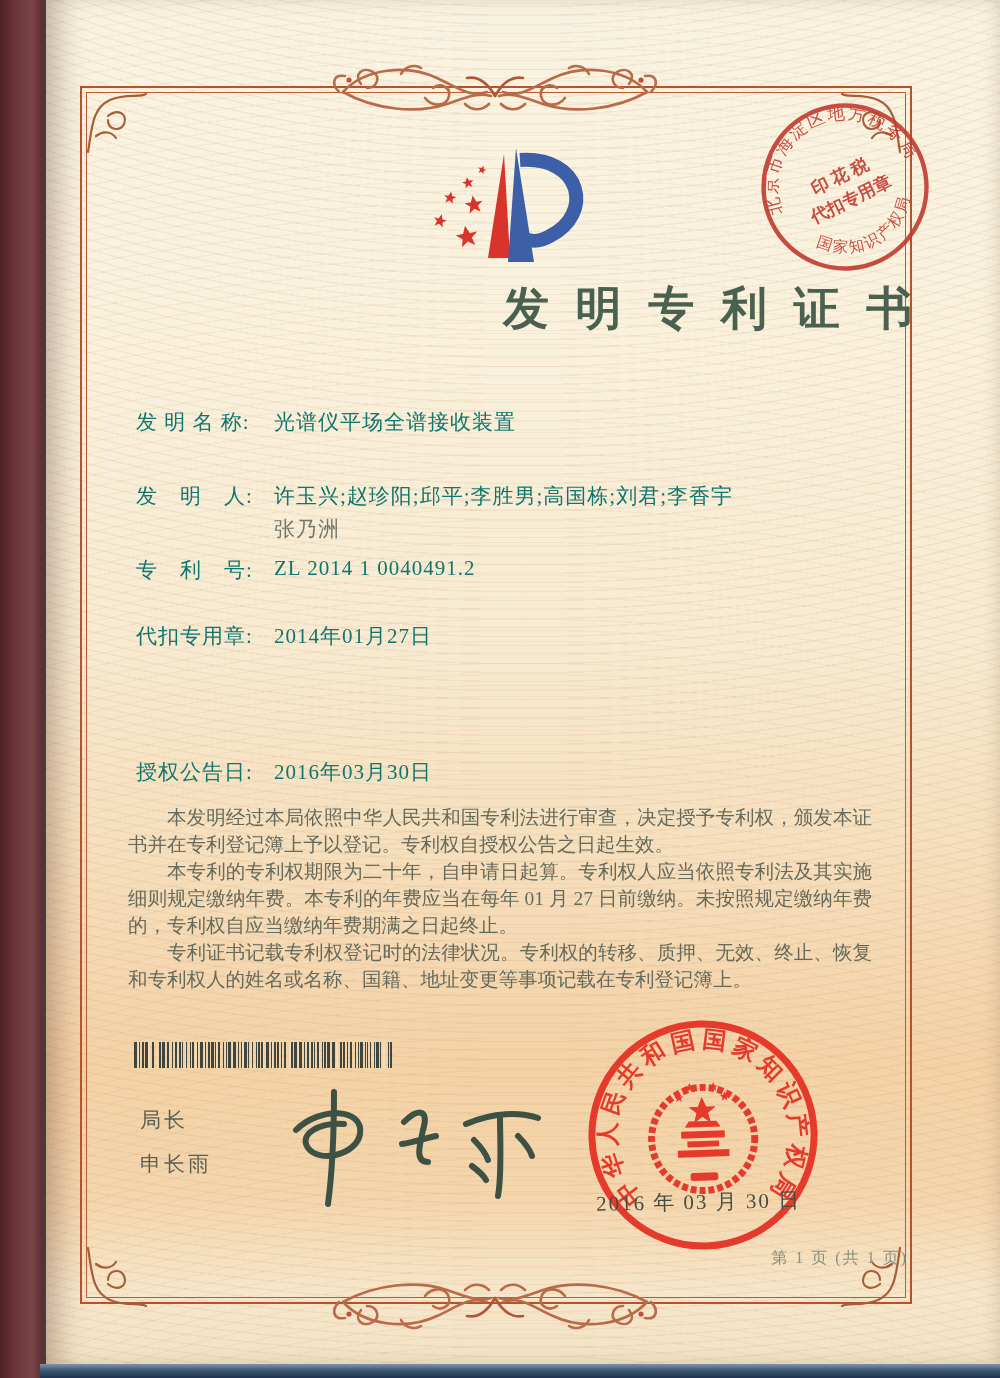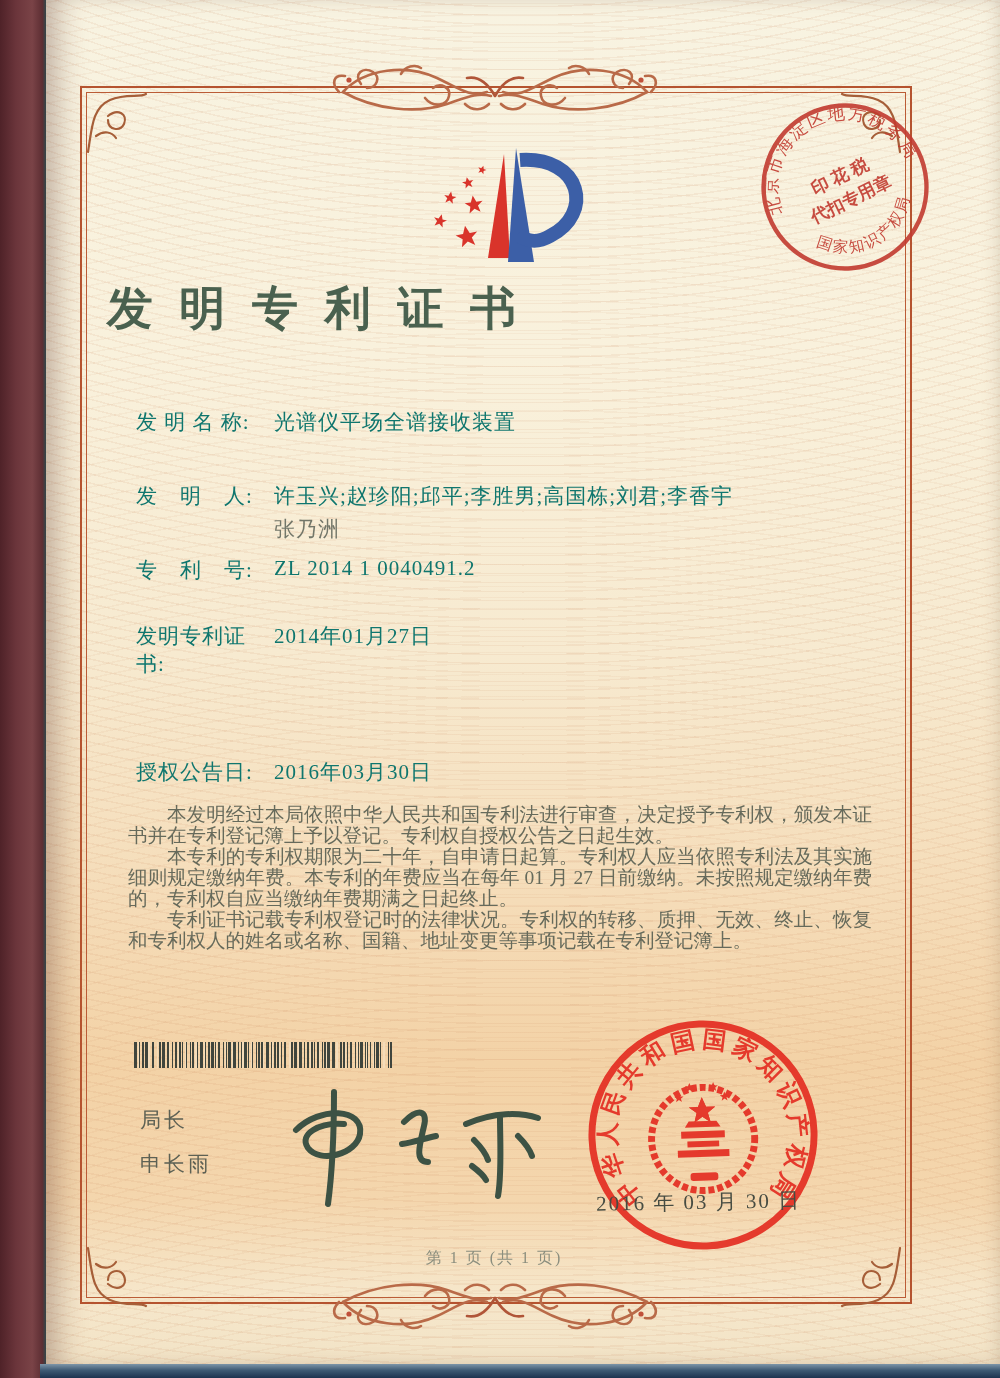--- a/index.html
+++ b/index.html
@@ -16,31 +16,31 @@
       linear-gradient(180deg,#f8f3e1 0%,#f9f1dc 26%,#f7ead0 48%,#f5dcb8 66%,#f3d2a6 78%,#f4d6ad 88%,#f6e7cb 95%,#f2e3c6 100%);
     box-shadow:inset 26px 0 30px -16px rgba(80,40,35,0.35), inset -10px 0 18px -10px rgba(120,90,70,0.25);}
   .bottom-strip{position:absolute;left:40px;right:0;bottom:0;height:14px;
     background:linear-gradient(180deg,#7d95a8 0%,#3e5a74 45%,#1d3350 100%);}
   
   .frame{position:absolute;left:80px;top:86px;width:828px;height:1214px;
     border:2px solid #b5532f;}
   .frame-inner{position:absolute;left:4px;top:4px;right:4px;bottom:4px;border:1px solid #bb5c36;}
   
   .certno{position:absolute;left:122px;top:144px;font-size:22px;color:#7f8274;letter-spacing:4px;}
-  .title{position:absolute;left:80px;top:278px;width:828px;text-align:left;
-    font-size:46px;color:#4a614f;letter-spacing:0.58em;text-indent:0.58em;font-weight:bold;}
+  .title{position:absolute;left:80px;top:278px;width:828px;text-align:right;
+    font-size:46px;color:#4a614f;letter-spacing:0.58em;text-indent:0.58em;font-weight:bold;padding-left:31px;}
   .frow{position:absolute;left:136px;display:flex;font-size:21px;color:#0f766e;}
   .frow .lab{width:138px;letter-spacing:1px;flex:none;}
   .frow .val{letter-spacing:1px;}
   .val2{position:absolute;left:274px;font-size:21px;color:#73776a;letter-spacing:1px;}
   .bodytext{position:absolute;left:128px;top:804px;width:744px;font-size:19.5px;
-    line-height:21px;color:#666a5b;text-align:justify;}
+    line-height:27px;color:#666a5b;text-align:justify;}
   .bodytext p{margin:0;text-indent:2em;}
   .director{position:absolute;left:140px;font-size:21px;color:#5d6154;letter-spacing:3px;}
-  .footer{position:absolute;left:80px;top:1248px;width:828px;text-align:center;
+  .footer{position:absolute;left:80px;top:1248px;width:828px;text-align:right;
     font-size:16px;color:#8b8e7e;letter-spacing:2px;}
   .sealdate{position:absolute;left:596px;top:1188px;font-size:21px;color:#474c42;
     letter-spacing:2px;transform:rotate(-1deg);}
   svg text{font-family:"Liberation Serif","DejaVu Serif",serif;}
   .abs{position:absolute;}
 </style>
 </head>
 <body>
 
 <div class="canvas">
@@ -152,21 +152,21 @@
   <div class="frow" style="top:482px">
     <span class="lab">发　明　人:</span>
     <span class="val">许玉兴;赵珍阳;邱平;李胜男;高国栋;刘君;李香宇</span>
   </div>
   <div class="val2" style="top:515px">张乃洲</div>
   <div class="frow" style="top:556px">
     <span class="lab">专　利　号:</span>
     <span class="val">ZL 2014 1 0040491.2</span>
   </div>
   <div class="frow" style="top:622px">
-    <span class="lab">发明专利证书:</span>
+    <span class="lab">代扣专用章:</span>
     <span class="val">2014年01月27日</span>
   </div>
   <div class="frow" style="top:758px">
     <span class="lab">授权公告日:</span>
     <span class="val">2016年03月30日</span>
   </div>
 
   <div class="bodytext">
     <p>本发明经过本局依照中华人民共和国专利法进行审查，决定授予专利权，颁发本证书并在专利登记簿上予以登记。专利权自授权公告之日起生效。</p>
     <p>本专利的专利权期限为二十年，自申请日起算。专利权人应当依照专利法及其实施细则规定缴纳年费。本专利的年费应当在每年 01 月 27 日前缴纳。未按照规定缴纳年费的，专利权自应当缴纳年费期满之日起终止。</p>

